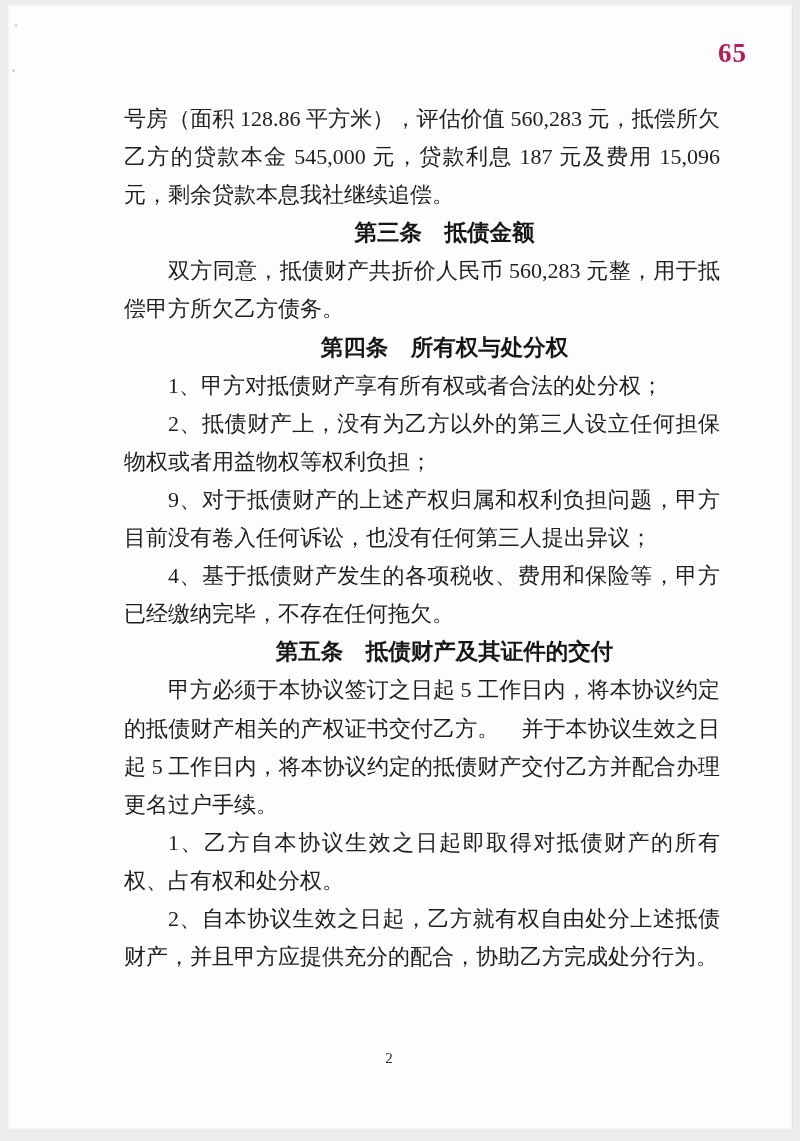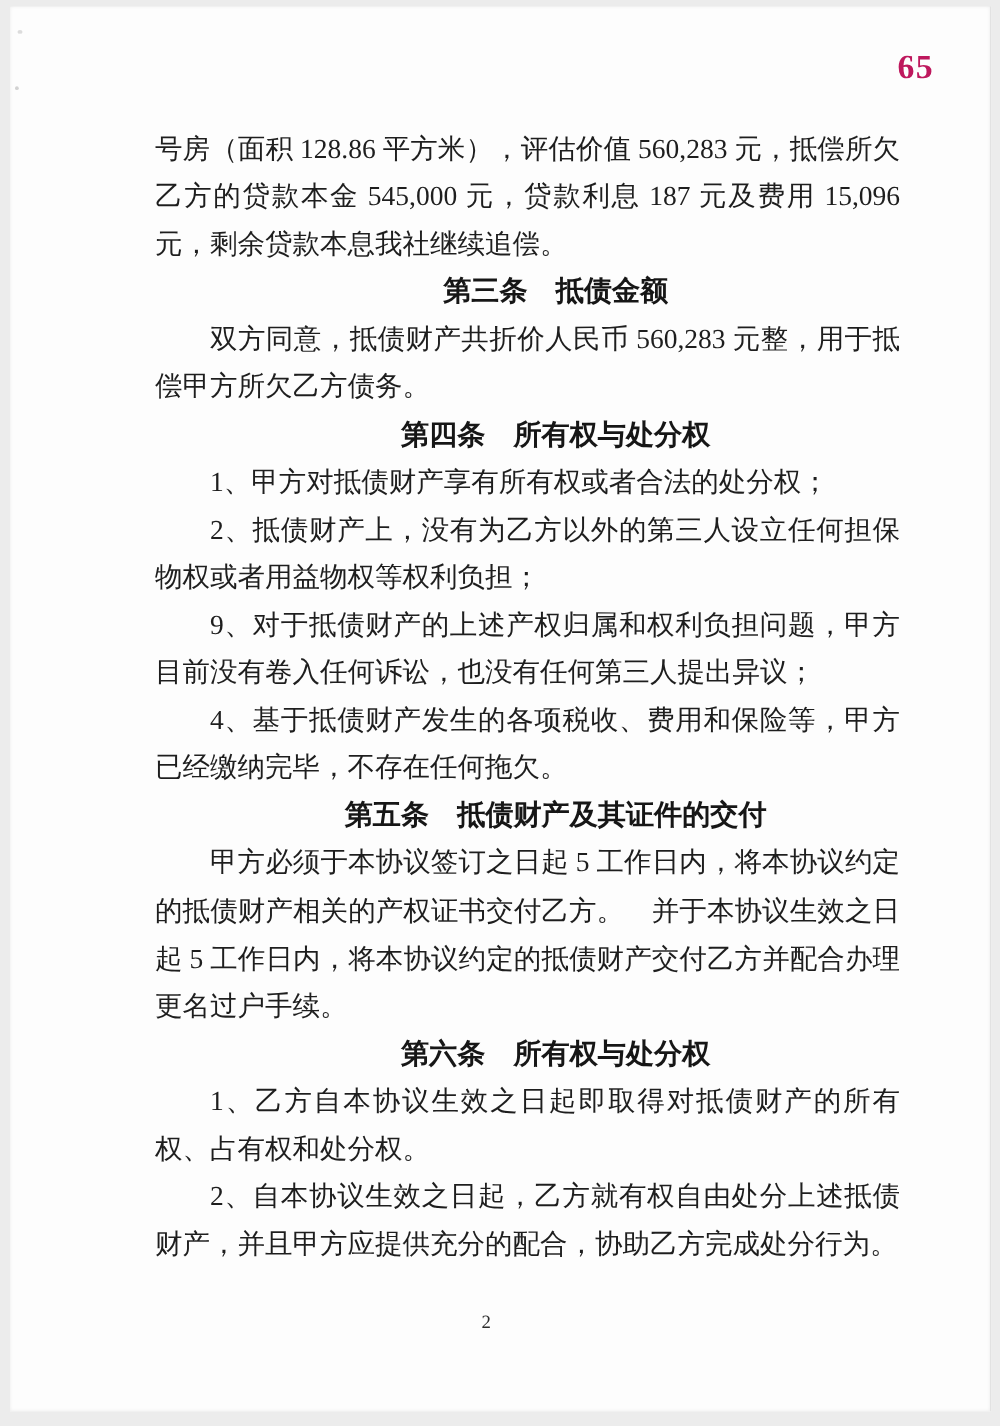--- a/index.html
+++ b/index.html
@@ -106,21 +106,20 @@
       <p class="para">2、抵债财产上，没有为乙方以外的第三人设立任何担保物权或者用益物权等权利负担；</p>
 
       <p class="para">9、对于抵债财产的上述产权归属和权利负担问题，甲方目前没有卷入任何诉讼，也没有任何第三人提出异议；</p>
 
       <p class="para">4、基于抵债财产发生的各项税收、费用和保险等，甲方已经缴纳完毕，不存在任何拖欠。</p>
 
       <p class="heading">第五条　抵债财产及其证件的交付</p>
 
       <p class="para">甲方必须于本协议签订之日起 5 工作日内，将本协议约定的抵债财产相关的产权证书交付乙方。　并于本协议生效之日起 5 工作日内，将本协议约定的抵债财产交付乙方并配合办理更名过户手续。</p>
 
-      <p class="heading">第六条　所有权与处分权</p>
 
       <p class="para">1、乙方自本协议生效之日起即取得对抵债财产的所有权、占有权和处分权。</p>
 
       <p class="para">2、自本协议生效之日起，乙方就有权自由处分上述抵债财产，并且甲方应提供充分的配合，协助乙方完成处分行为。</p>
     </div>
 
     <div class="footer-num">2</div>
   </div>
 </div>
 

